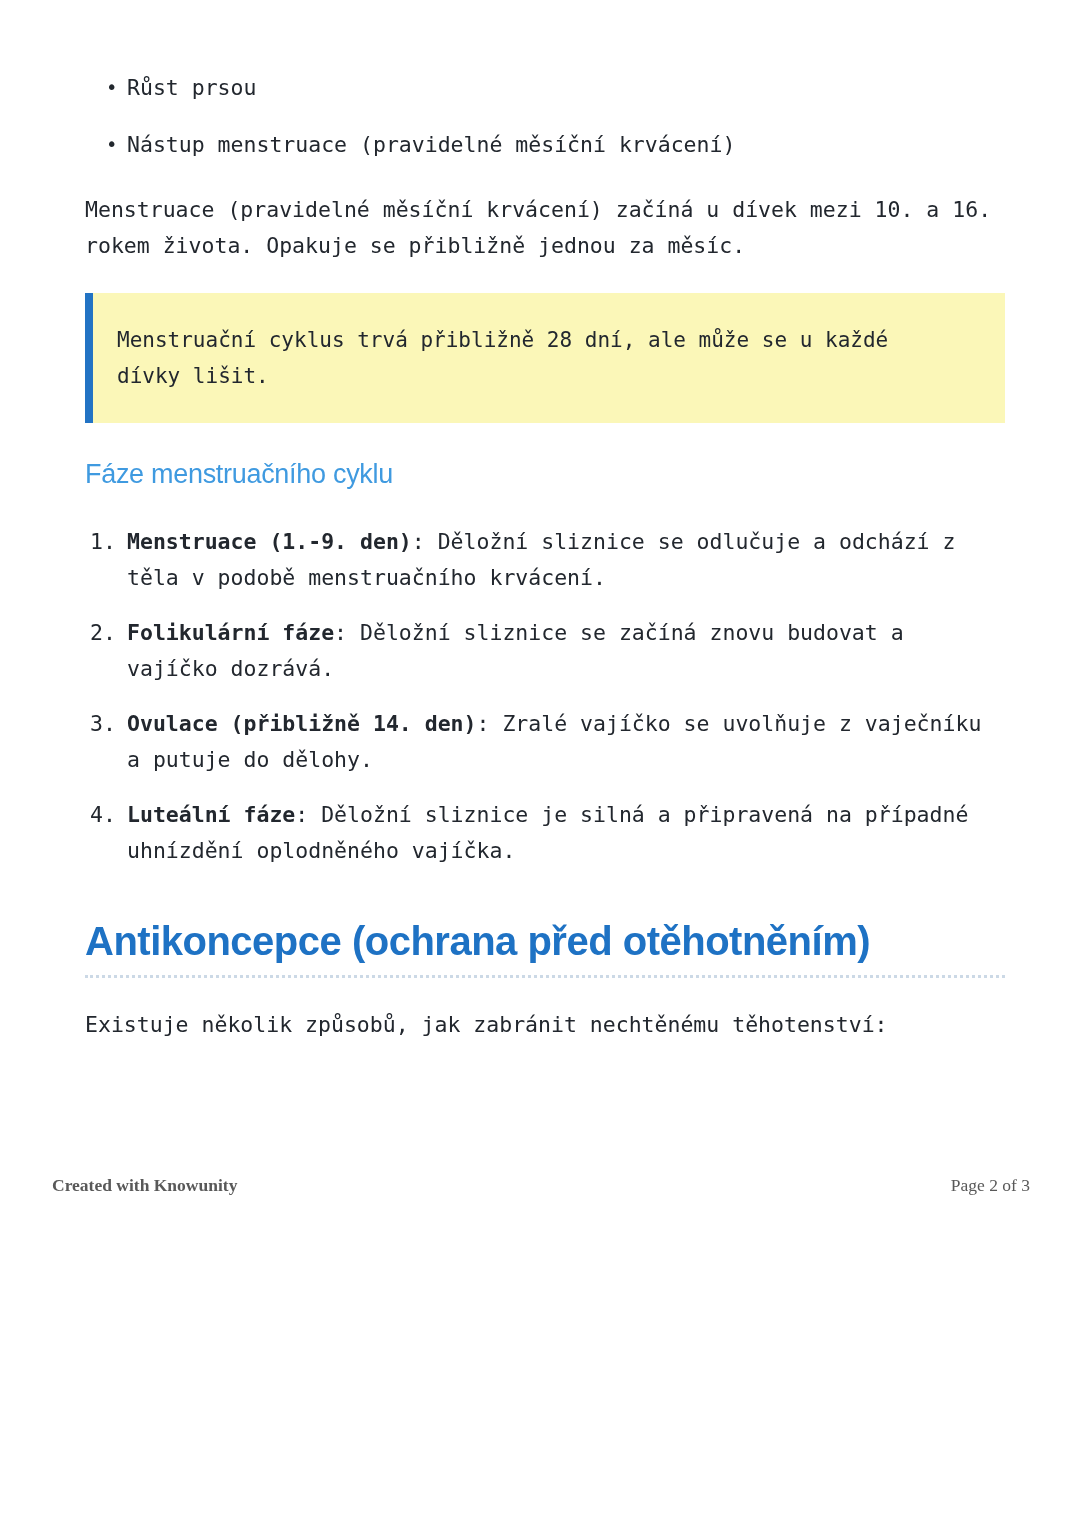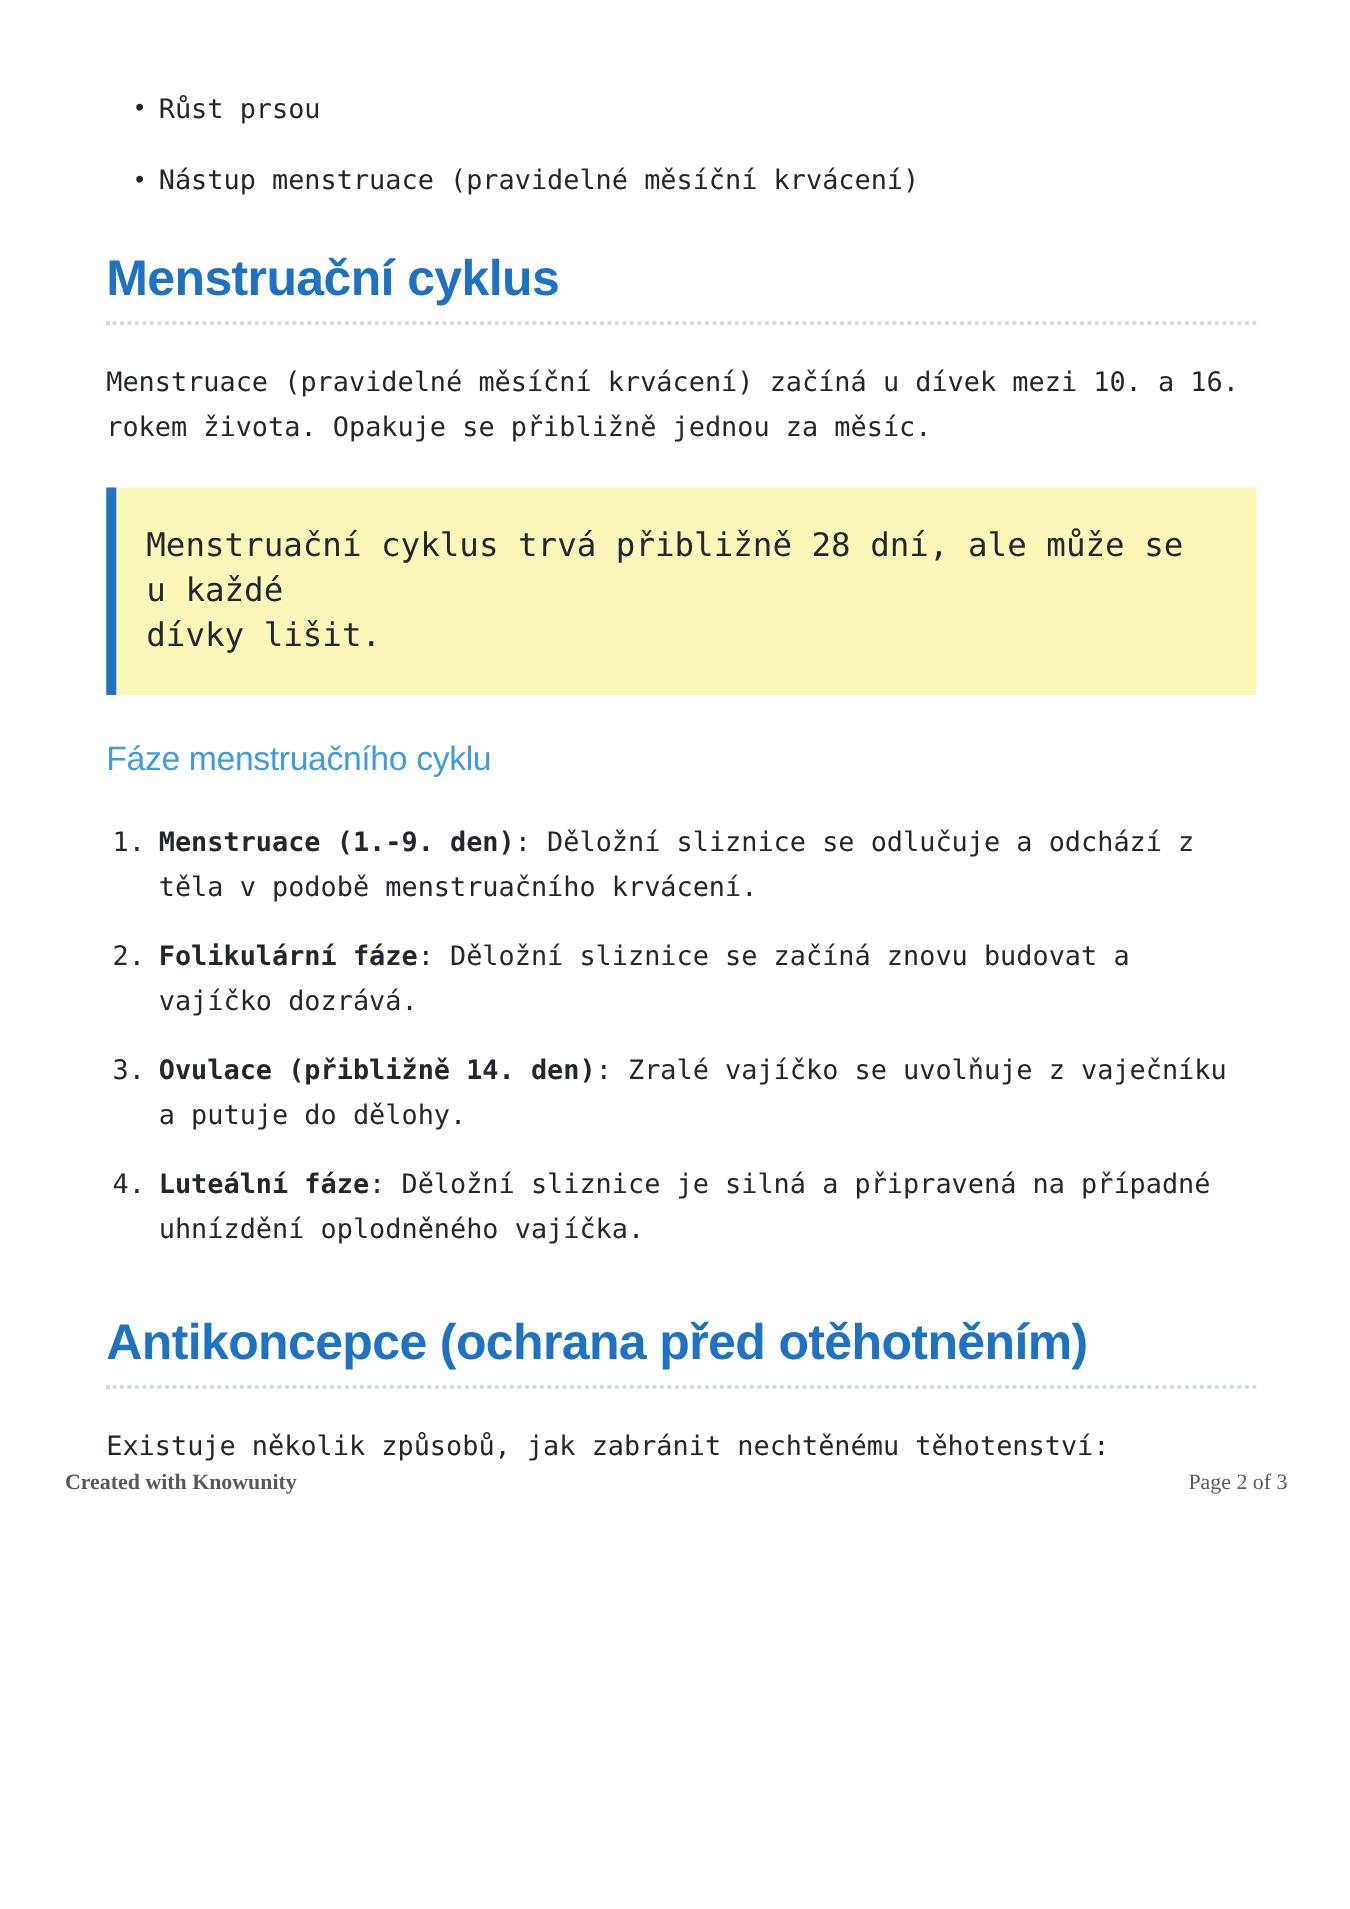--- a/index.html
+++ b/index.html
@@ -65,21 +65,21 @@
   }
 
   .callout {
     margin-top: 29px;
     background: var(--callout-bg);
     border-left: 8px solid var(--callout-border);
     padding: 29px 28px 29px 24px;
   }
   .callout p {
     margin: 0;
-    font-size: 26px;
+    font-size: 21px;
     line-height: 36px;
     white-space: pre-line;
   }
 
   h2.subsection-title {
     margin: 32px 0 12px 0;
     font-family: "Liberation Sans", sans-serif;
     font-weight: 400;
     font-size: 27px;
     line-height: 38px;
@@ -119,21 +119,20 @@
 <body>
 
 <div class="page">
   <div class="content">
 
     <ul class="bullets">
       <li>Růst prsou</li>
       <li>Nástup menstruace (pravidelné měsíční krvácení)</li>
     </ul>
 
-    <h1 class="section-title">Menstruační cyklus</h1>
 
     <p class="body-para">Menstruace (pravidelné měsíční krvácení) začíná u dívek mezi 10. a 16.
 rokem života. Opakuje se přibližně jednou za měsíc.</p>
 
     <div class="callout">
       <p>Menstruační cyklus trvá přibližně 28 dní, ale může se u každé
 dívky lišit.</p>
     </div>
 
     <h2 class="subsection-title">Fáze menstruačního cyklu</h2>

